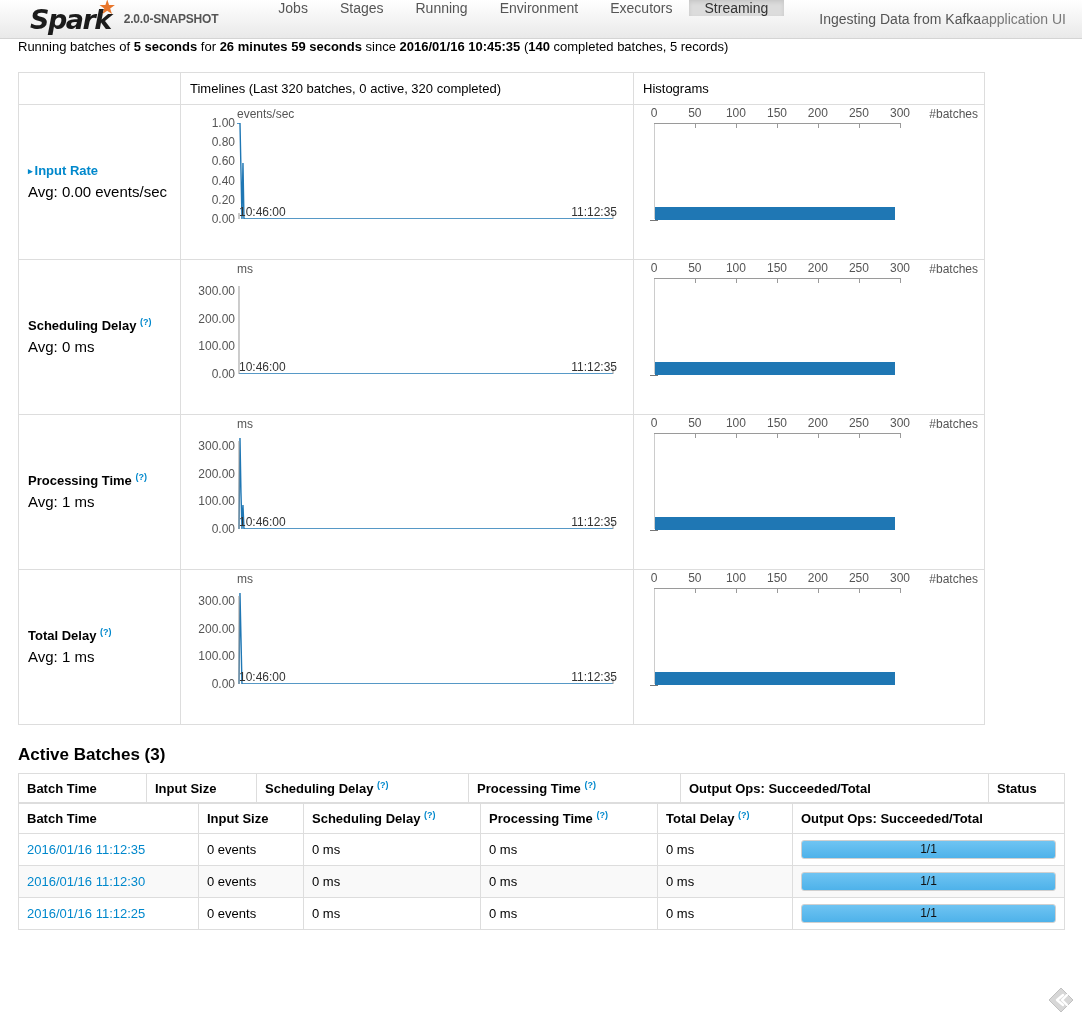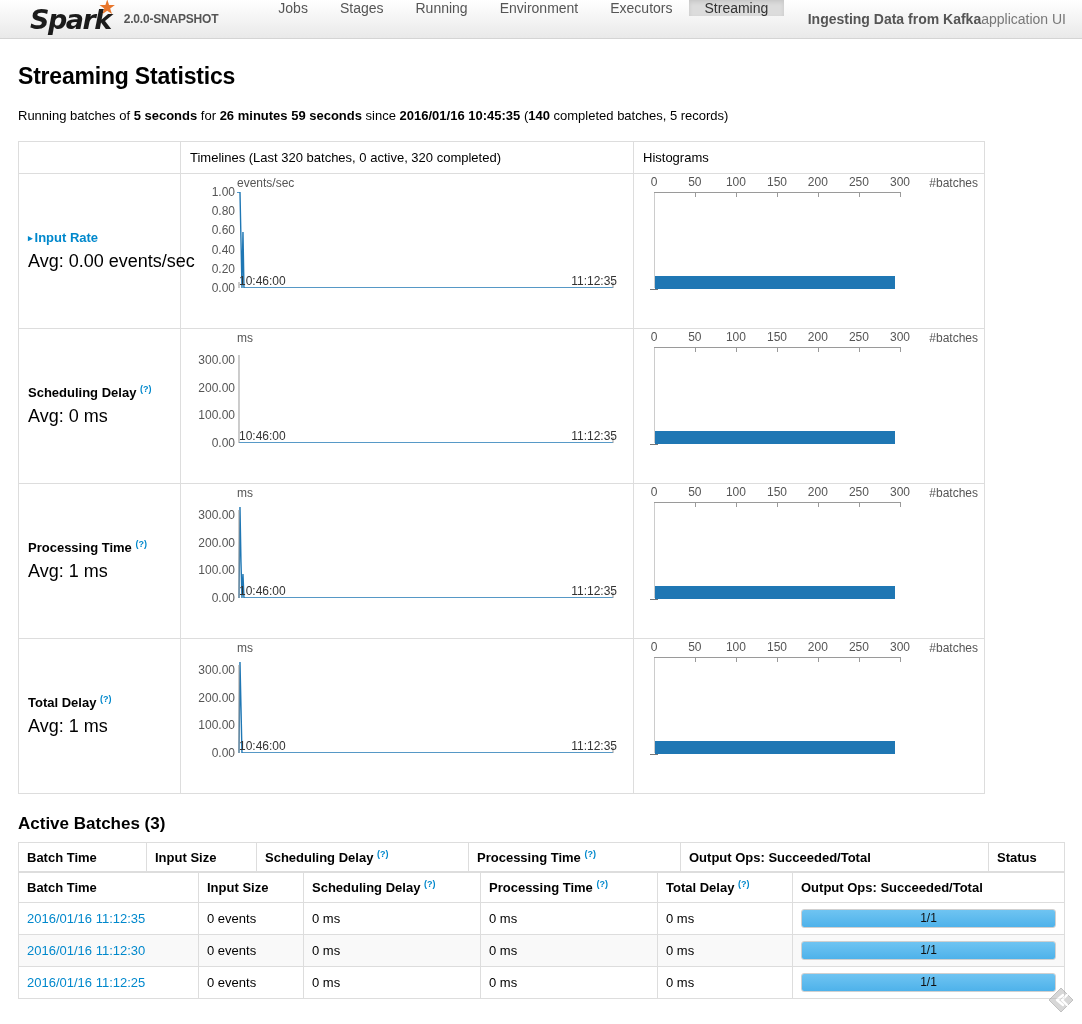--- a/index.html
+++ b/index.html
@@ -74,21 +74,21 @@
   }
   .app-title {
     margin-left: auto;
     display: flex;
     align-items: center;
     padding-right: 16px;
     font-size: 14px;
     color: #777777;
     white-space: nowrap;
   }
-  .app-title b { color: #555555; font-weight: bold; text-align: right; }
+  .app-title b { color: #555555; font-weight: normal; text-align: right; }
 
   
   .page { padding: 0 18px; }
   h3.page-title {
     font-size: 23px;
     font-weight: bold;
     margin: 24px 0 18px 0;
     color: #000;
     letter-spacing: -0.2px;
   }
@@ -146,21 +146,21 @@
     color: #0088cc;
     margin-right: 2px;
     vertical-align: 1px;
   }
   .qmark {
     color: #0088cc;
     font-size: 9px;
     vertical-align: super;
     text-decoration: none;
   }
-  .metric-avg { font-size: 18px; color: #000; white-space: nowrap; }
+  .metric-avg { font-size: 15px; color: #000; white-space: nowrap; }
 
   
   .chart-cell { padding: 6px 4px 4px 4px; }
   .tl-wrap { position: relative; height: 132px; }
   .unit-label {
     position: absolute;
     font-size: 12px;
     color: #555555;
     white-space: nowrap;
     text-align: center;
@@ -341,21 +341,20 @@
     <a class="nav-item active" href="#">Streaming</a>
   </div>
   <div class="app-title">
     <b>Ingesting Data from Kafka</b>
       <span> application UI</span>
   </div>
 </div>
 
 <div class="page">
 
-  <h3 class="page-title">Streaming Statistics</h3>
 
   <p class="running-line"><span>Running batches of </span><b>5 seconds</b><span> for </span><b>26 minutes 59 seconds</b><span> since </span><b>2016/01/16 10:45:35</b><span> (</span><b>140</b><span> completed batches, 5 records)</span></p>
 
   <table class="stats">
     <thead>
       <tr>
         <th class="col-label"></th>
         <th class="col-timeline">Timelines (Last 320 batches, 0 active, 320 completed)</th>
         <th class="col-hist">Histograms</th>
       </tr>

